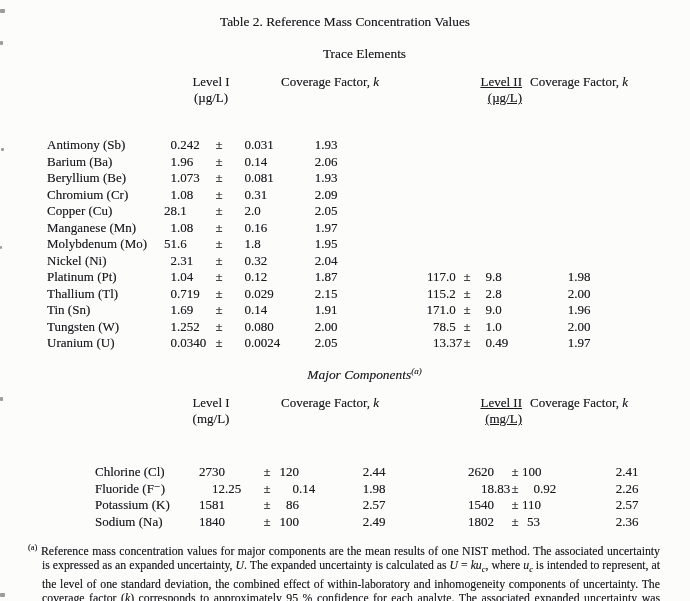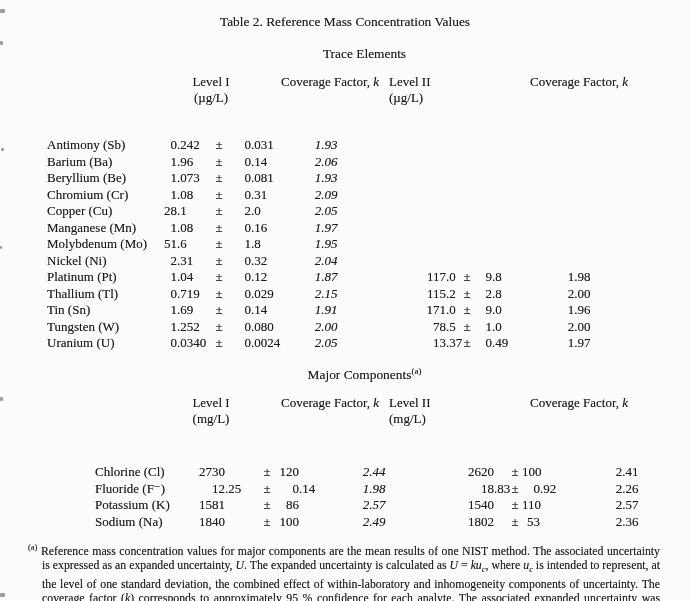--- a/index.html
+++ b/index.html
@@ -20,45 +20,45 @@
     font-weight:normal;
     font-family:Liberation Serif, serif;
   }
   .section-heading{
     text-align:center;
     font-size:13.4px;line-height:15px;
     font-weight:normal;
     padding-left:39px;
   }
   .sh-trace{margin:13px 0 0;}
-  .sh-major{margin:12px 0 0;}
+  .sh-major{margin:12px 0 0;font-style:italic;}
   .section-heading sup{font-size:9px;}
 
   :root{
     --cols:100px 30px 30px 24px 20px 32px 86px 77px 14px 14px 18px 30px 114px;
   }
   .colhead,.row{
     display:grid;
     grid-template-columns:var(--cols);
     padding-left:47px;
   }
   .colhead{margin-top:13px;font-size:13px;line-height:16px;}
   .h-l1{grid-column:2/7;text-align:center;padding-right:8px;}
   .h-k1{grid-column:7;text-align:center;white-space:nowrap;margin:0 -14px;padding-left:8px;}
-  .h-l2{grid-column:8/13;text-align:left;padding-left:20px;}
+  .h-l2{grid-column:8/13;text-align:right;padding-left:20px;text-decoration:underline;}
   .h-k2{grid-column:13;text-align:center;white-space:nowrap;}
 
   .tbody-trace{margin-top:31px;}
   .tbody-major{margin-top:37px;padding-left:48px;}
   .row{font-size:13px;line-height:16.5px;}
   .c-name{grid-column:1;white-space:nowrap;}
   .c-v1{grid-column:2/4;--ipw:30px;}
   .c-pm1{grid-column:4;text-align:center;}
   .c-u1{grid-column:5/7;--ipw:20px;}
-  .c-k1{grid-column:7;text-align:center;font-style:italic;}
+  .c-k1{grid-column:7;text-align:center;}
   .c-v2{grid-column:8/10;justify-content:space-between;--ipw:77px;}
   .c-pm2{grid-column:10;text-align:center;}
   .c-u2{grid-column:11/13;--ipw:18px;}
   .c-k2{grid-column:13;text-align:center;}
   .num{display:flex;}
   .num .ip{flex:0 0 var(--ipw);text-align:right;white-space:nowrap;}
   .num .fp{flex:1 1 auto;text-align:left;white-space:nowrap;}
 
   .footnote{
     margin:10px 30px 0 42px;

